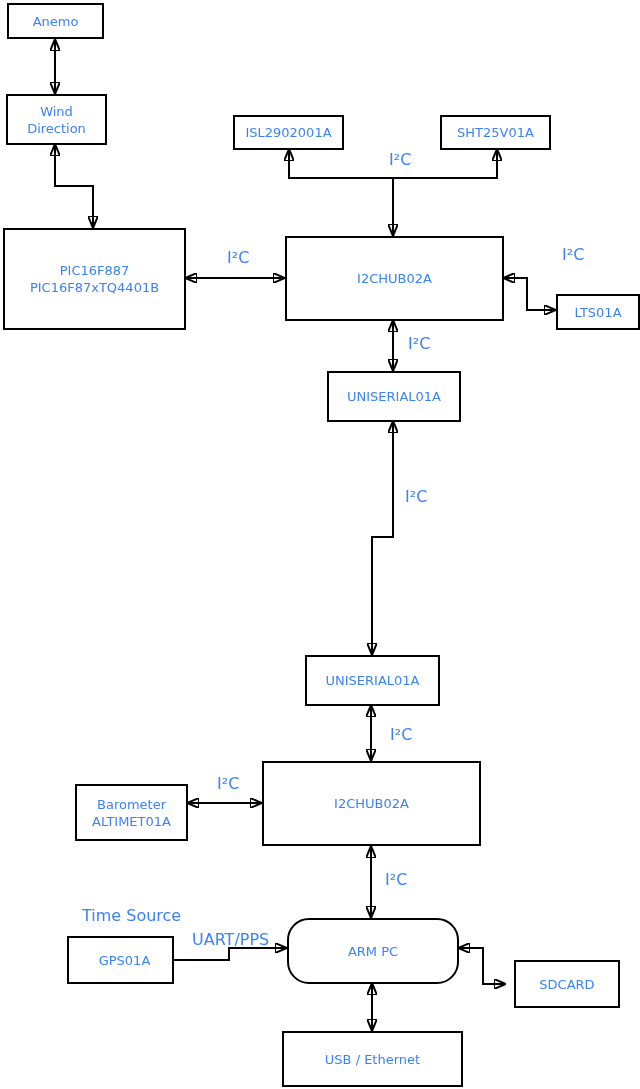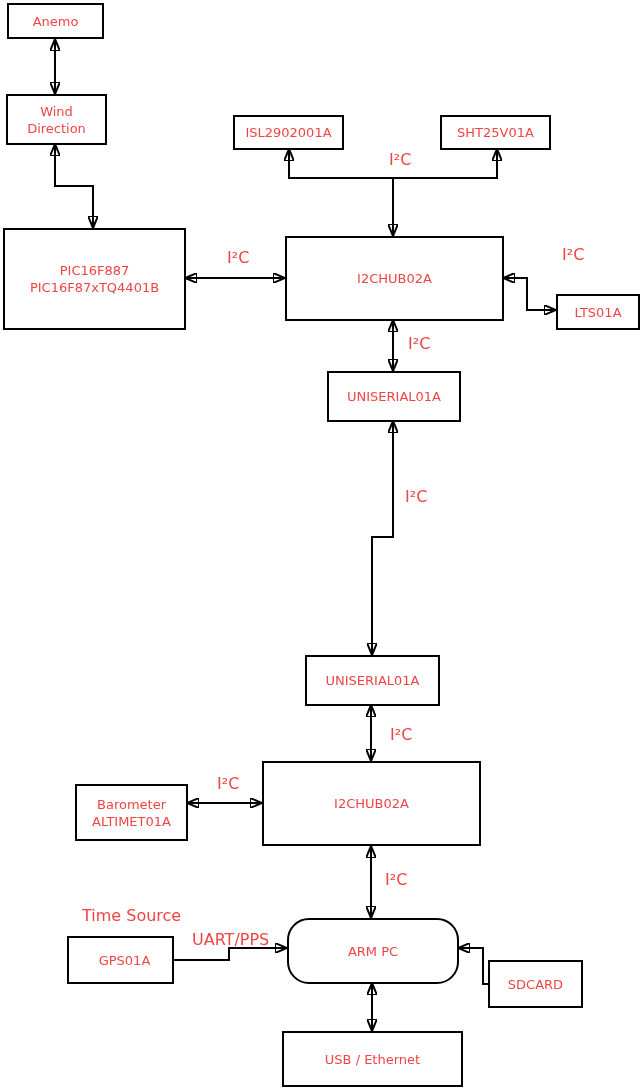--- a/index.html
+++ b/index.html
@@ -6,21 +6,21 @@
     margin: 0;
     padding: 0;
     background: #ffffff;
   }
   #canvas {
     position: relative;
     width: 640px;
     height: 1089px;
     background: #ffffff;
     font-family: "DejaVu Sans", "Liberation Sans", sans-serif;
-    color: #ef4444;
+    color: #3b82f6;
     overflow: hidden;
   }
   #edges {
     position: absolute;
     left: 0;
     top: 0;
     width: 640px;
     height: 1089px;
   }
   #edges path {
@@ -124,21 +124,21 @@
   </div>
 
   <div class="node" style="left:67px; top:936px; width:107px; height:48px;padding-left:8px;">
     <span>GPS01A</span>
   </div>
 
   <div class="node" style="left:287px; top:918px; width:172px; height:66px;border-radius:22px;">
     <span>ARM PC</span>
   </div>
 
-  <div class="node" style="left:488px; top:960px; width:95px; height:48px;">
+  <div class="node" style="left:514px; top:960px; width:106px; height:48px;">
     <span>SDCARD</span>
   </div>
 
   <div class="node" style="left:282px; top:1031px; width:181px; height:56px;">
     <span>USB / Ethernet</span>
   </div>
 
   <div class="flabel" style="left:227px; top:250px;">I²C</div>
   <div class="flabel" style="left:389px; top:152px;">I²C</div>
   <div class="flabel" style="left:562px; top:247px;">I²C</div>

